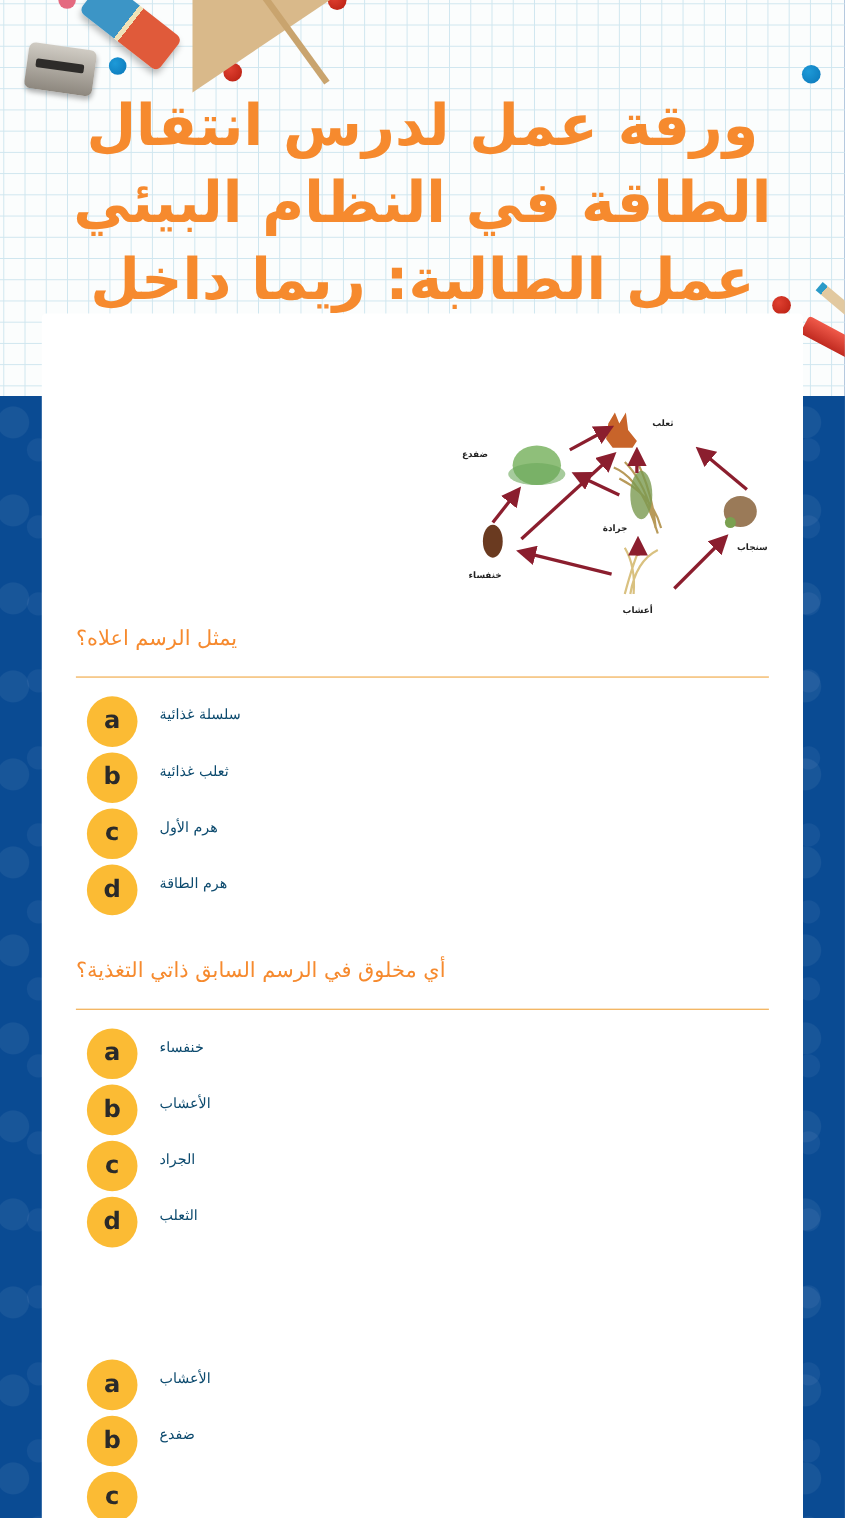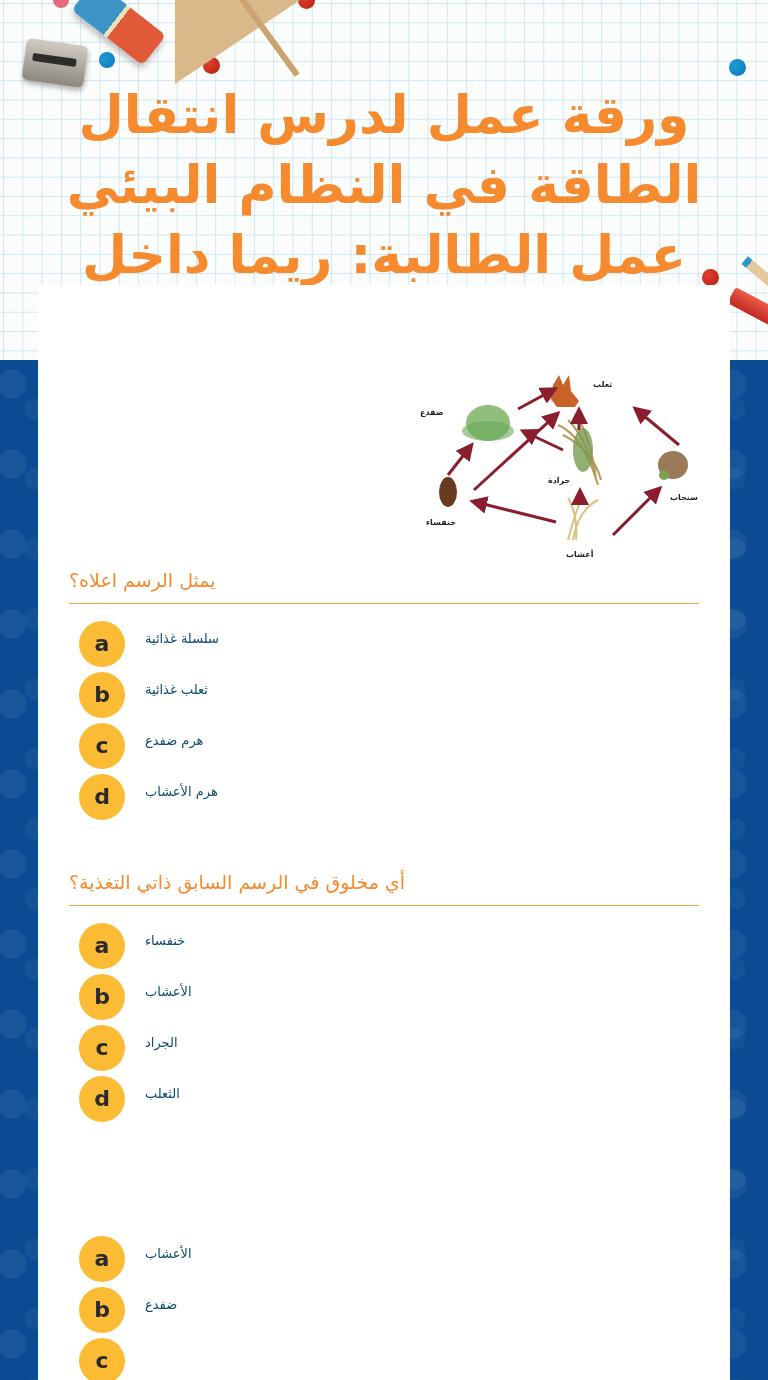--- a/index.html
+++ b/index.html
@@ -89,21 +89,21 @@
     }
     .diagram {
       position: absolute; left: 380px; top: 80px; width: 290px; height: 195px;
     }
     .diagram svg { width: 100%; height: 100%; }
 
     .question { position: absolute; left: 31px; width: 630px; }
     .q-text {
       direction: rtl; text-align: left;
       font-size: 19px; color: #f68a2e; line-height: 26px;
-      padding-bottom: 10px; border-bottom: 1px solid #f0a640;
+      padding-bottom: 22px; border-bottom: 1px solid #f0a640;
       unicode-bidi: plaintext;
     }
     .q-text span { display: inline-block; direction: rtl; }
     .options { margin-top: 14px; }
     .option {
       display: flex; align-items: center; height: 51px; cursor: pointer;
     }
     .opt-letter {
       width: 46px; height: 46px; border-radius: 50%;
       background: #fbbb34; margin-left: 10px;
@@ -185,25 +185,25 @@
       <div class="option">
         <div class="opt-letter">a</div>
         <div class="opt-text">سلسلة غذائية</div>
       </div>
       <div class="option">
         <div class="opt-letter">b</div>
         <div class="opt-text">ثعلب غذائية</div>
       </div>
       <div class="option">
         <div class="opt-letter">c</div>
-        <div class="opt-text">هرم ضفدع</div>
+        <div class="opt-text">هرم الأول</div>
       </div>
       <div class="option">
         <div class="opt-letter">d</div>
-        <div class="opt-text">هرم الأعشاب</div>
+        <div class="opt-text">هرم الطاقة</div>
       </div>
     </div>
   </div>
 
   <div class="question" style="top:584px;">
     <div class="q-text"><span>أي مخلوق في الرسم السابق ذاتي التغذية؟</span></div>
     <div class="options">
       <div class="option">
         <div class="opt-letter">a</div>
         <div class="opt-text">خنفساء</div>

